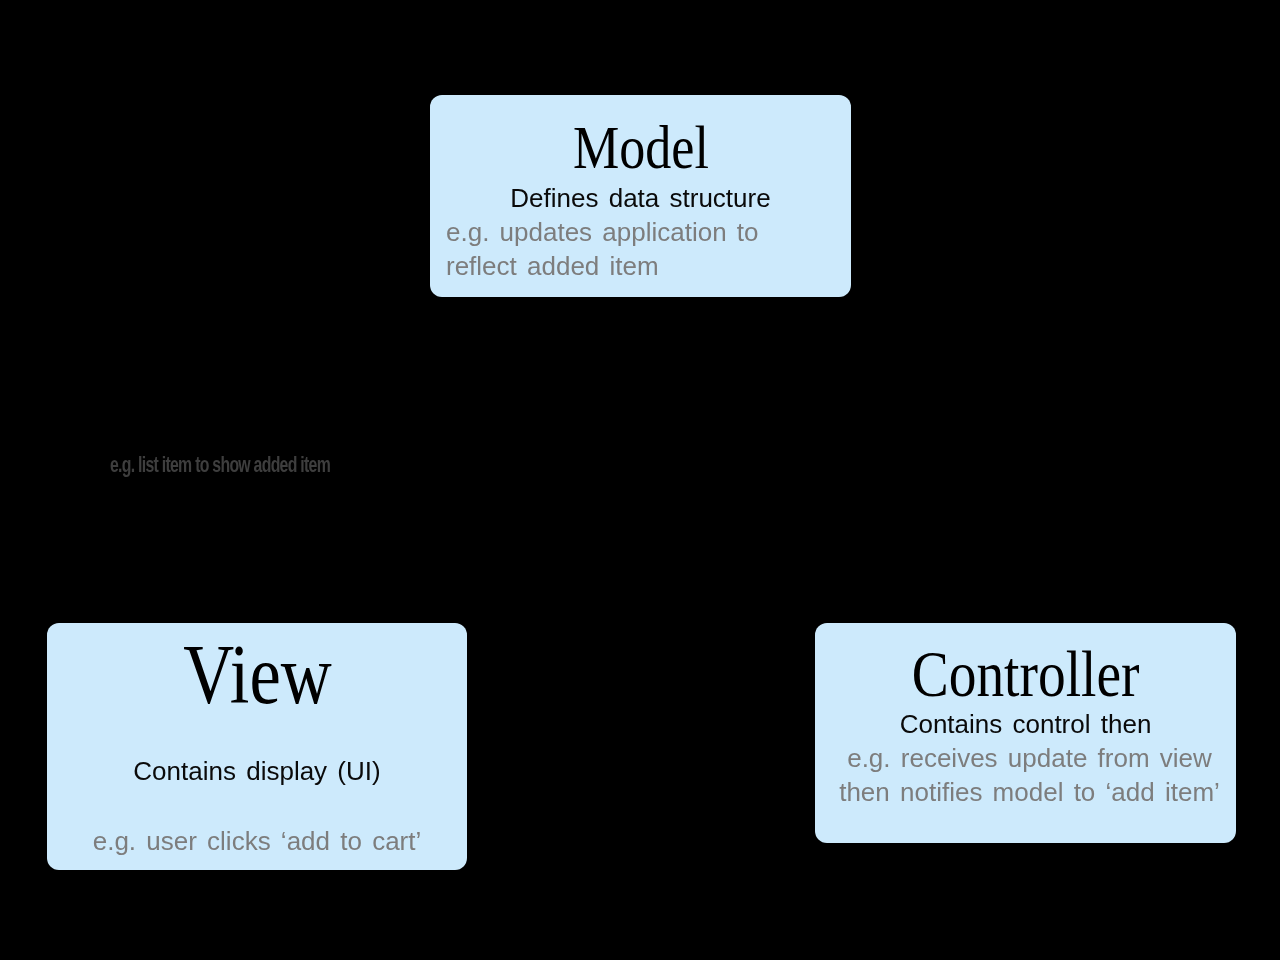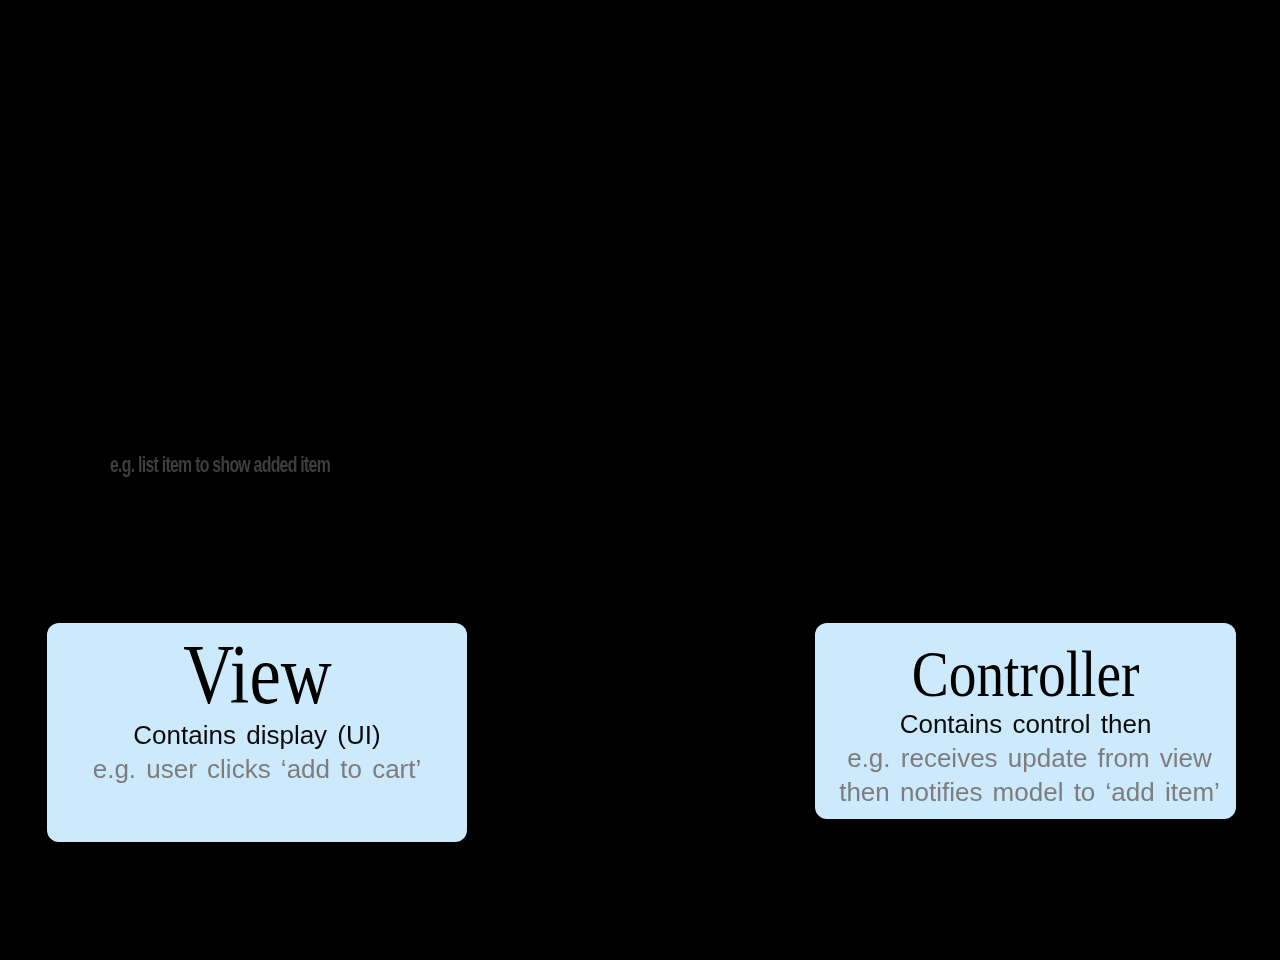--- a/index.html
+++ b/index.html
@@ -26,22 +26,22 @@
   .node {
     position: absolute;
     background: var(--box-fill);
     border-radius: 12px;
     display: flex;
     flex-direction: column;
     align-items: center;
     padding-top: 14px;
   }
   .node-model      { left: 430px; top: 95px;  width: 421px; height: 202px; }
-  .node-view       { left: 47px;  top: 623px; width: 420px; height: 219px; }
-  .node-controller { left: 815px; top: 623px; width: 421px; height: 196px; }
+  .node-view       { left: 47px;  top: 623px; width: 420px; height: 247px; gap: 36px; }
+  .node-controller { left: 815px; top: 623px; width: 421px; height: 220px; }
 
   .node-title {
     font-family: "Liberation Serif", serif;
     color: var(--title-text);
     line-height: 1.05;
     transform: scaleX(0.84);
     transform-origin: 50% 50%;
     white-space: nowrap;
   }
   .node-model .node-title      { font-size: 62px; margin-top: 6px; }
@@ -91,20 +91,25 @@
     white-space: nowrap;
     transform: scaleX(0.72);
     transform-origin: 0 0;
   }
 </style>
 </head>
 <body>
 
 <div class="stage">
 
+  <div class="node node-model">
+    <div class="node-title">Model</div>
+    <div class="node-subtitle">Defines data structure</div>
+    <div class="node-example">e.g. updates application to reflect added item</div>
+  </div>
 
   <div class="edge-label">e.g. list item to show added item</div>
 
   <div class="node node-view">
     <div class="node-title">View</div>
     <div class="node-subtitle">Contains display (UI)</div>
     <div class="node-example">e.g. user clicks ‘add to cart’</div>
   </div>
 
   <div class="node node-controller">

